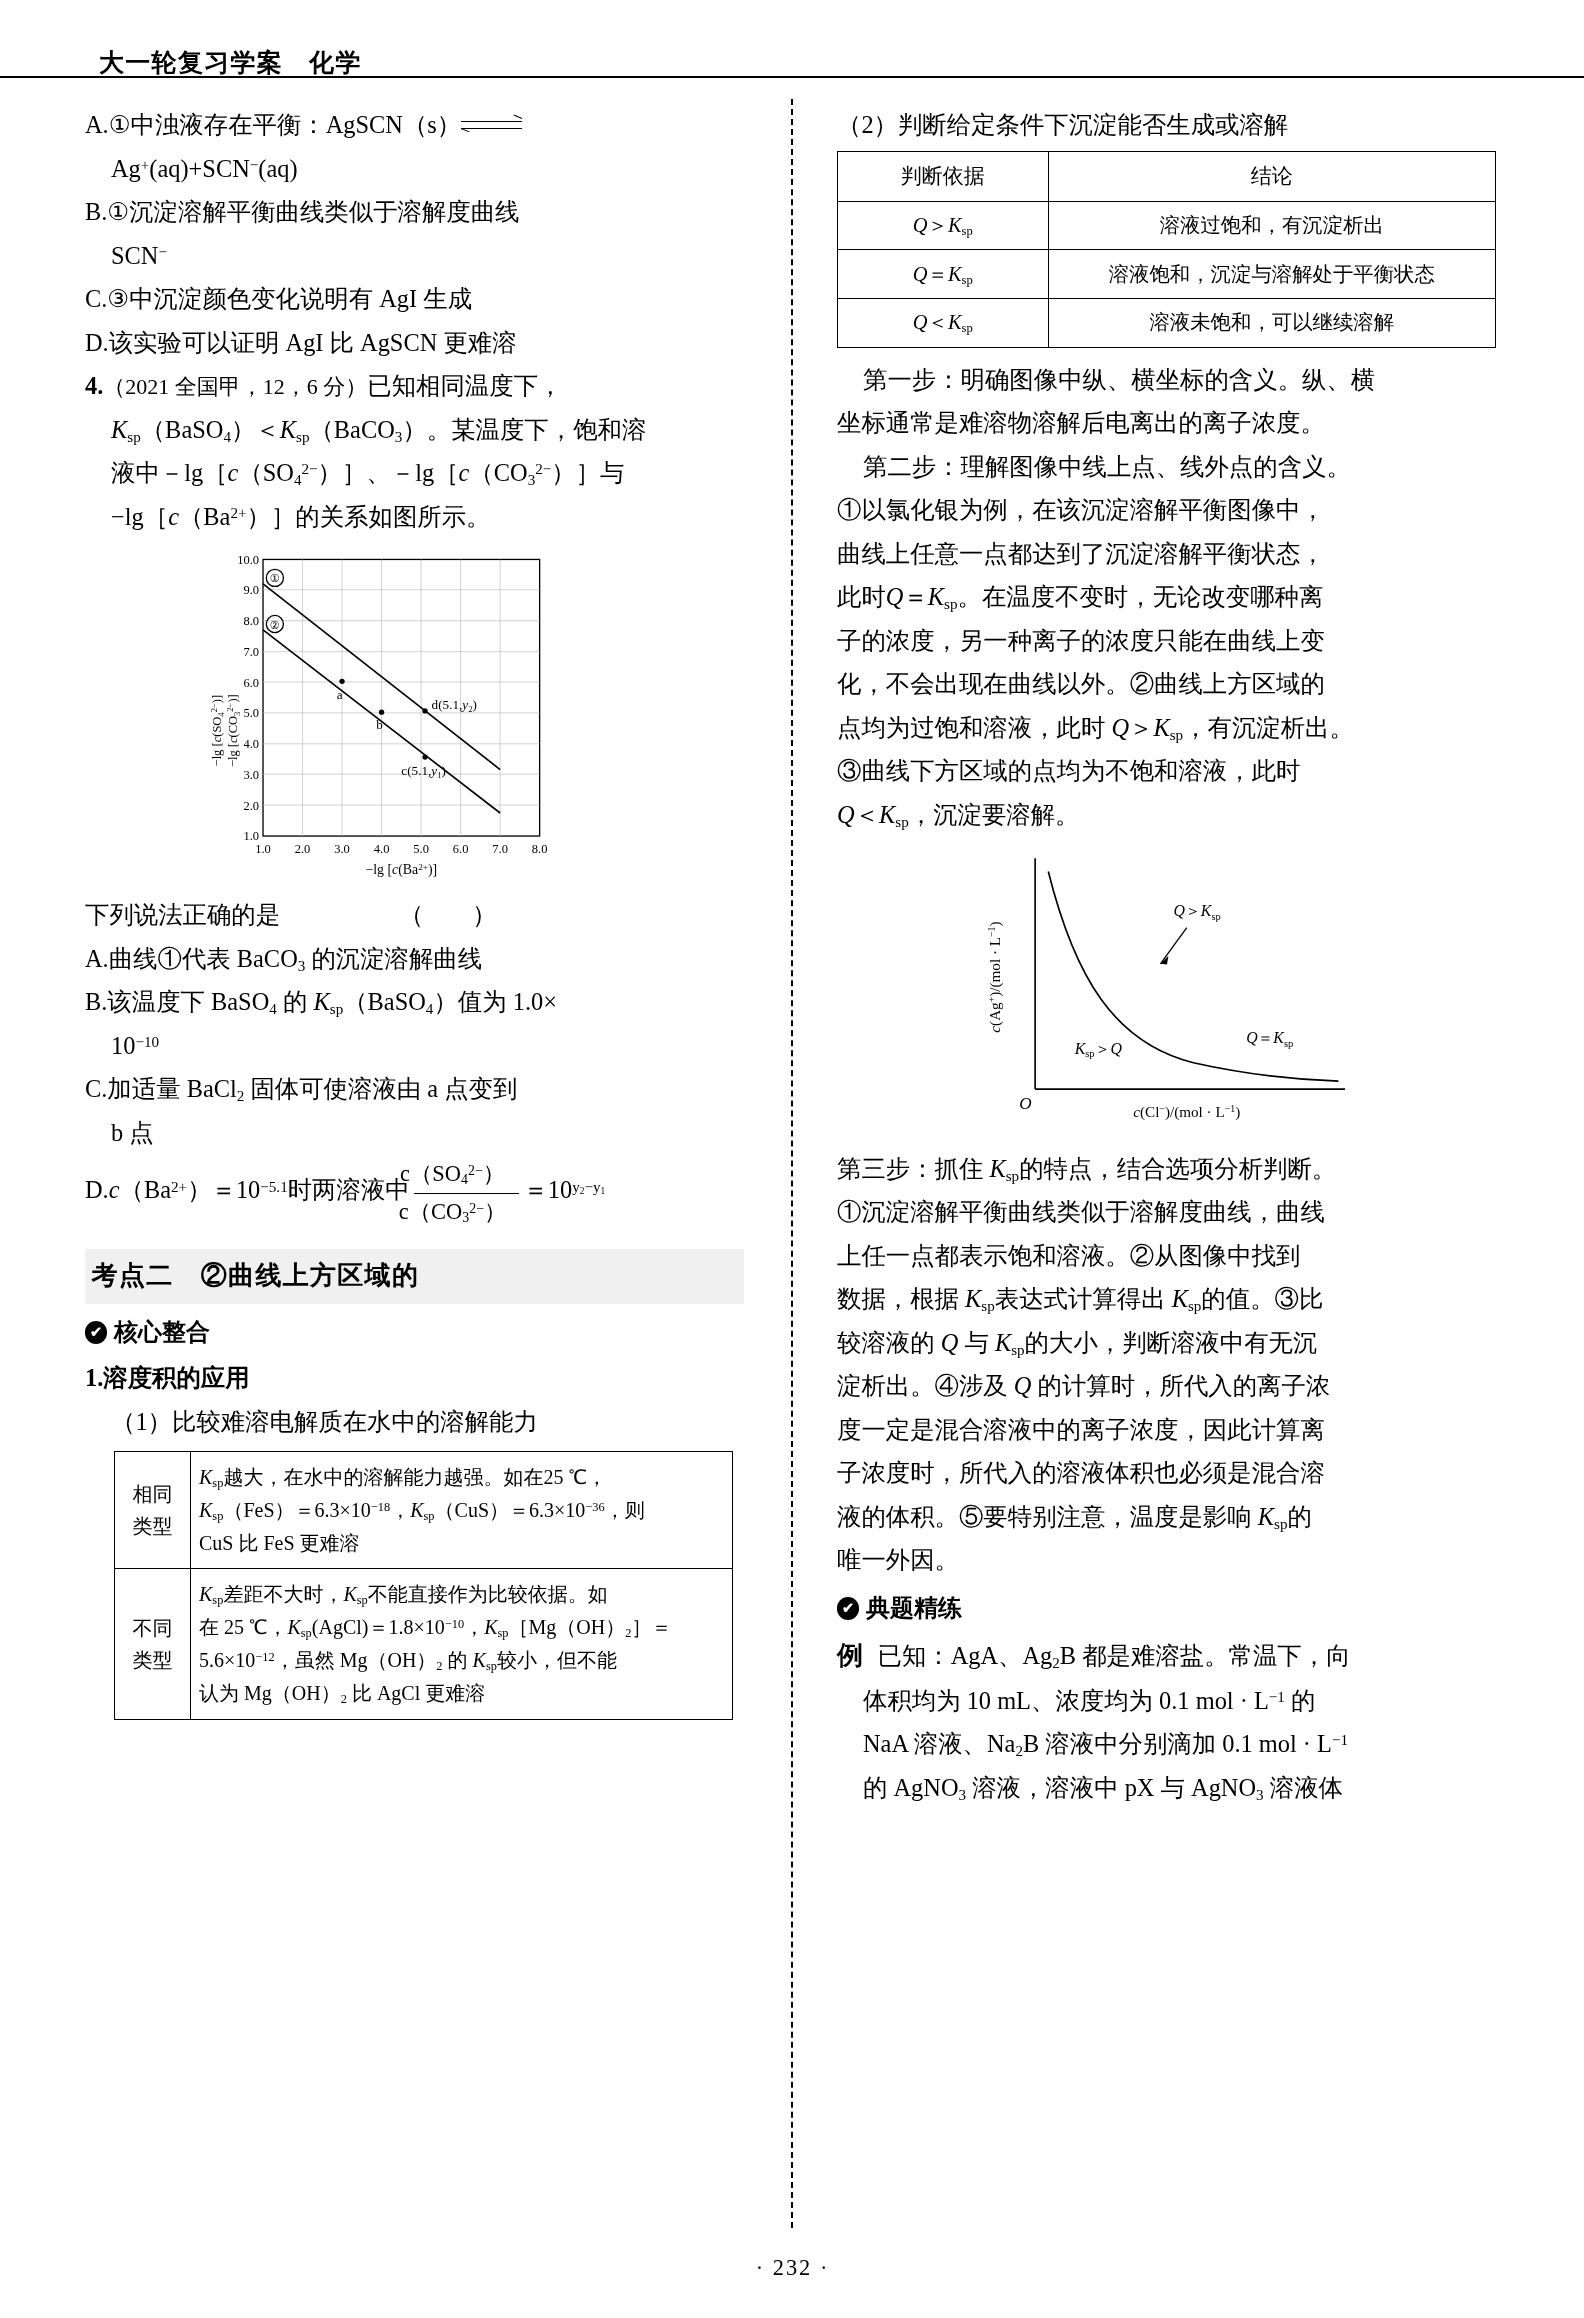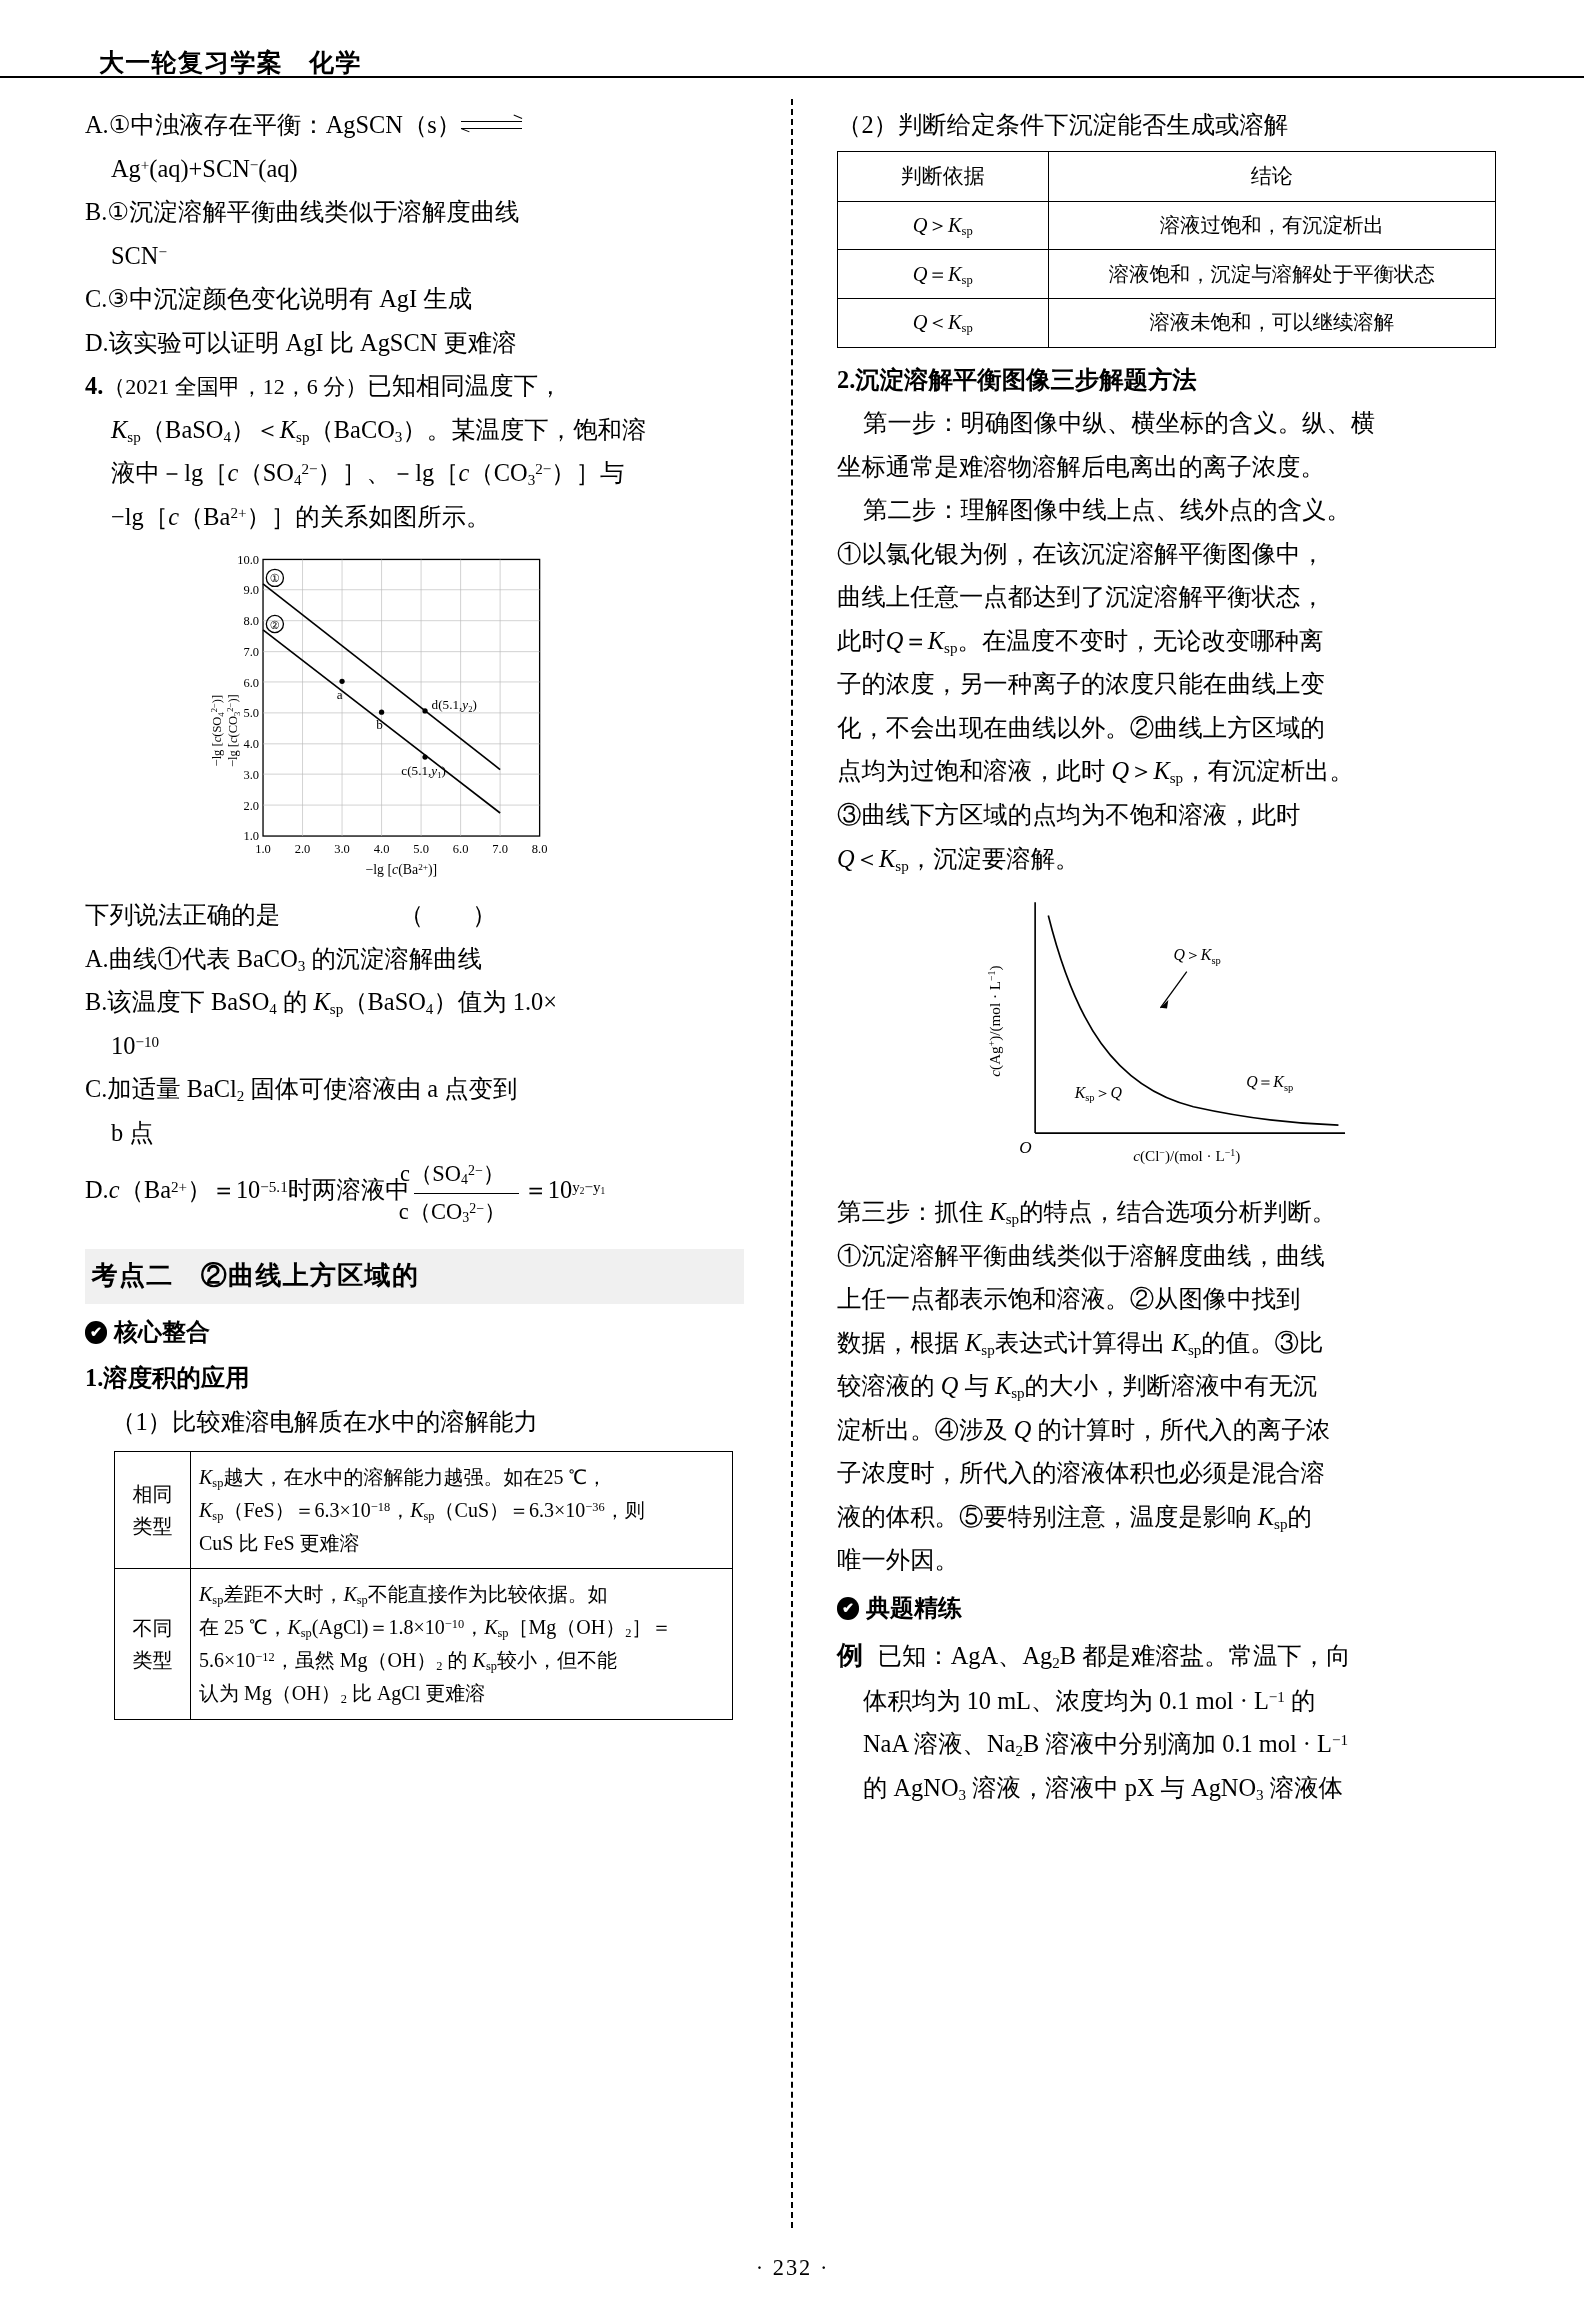--- a/index.html
+++ b/index.html
@@ -300,21 +300,20 @@
         <td><i>Q</i>＝<i>K</i><sub>sp</sub></td>
         <td>溶液饱和，沉淀与溶解处于平衡状态</td>
       </tr>
       <tr>
         <td><i>Q</i>＜<i>K</i><sub>sp</sub></td>
         <td>溶液未饱和，可以继续溶解</td>
       </tr>
     </tbody>
       </table>
 
-    <p class="kw">2.沉淀溶解平衡图像三步解题方法</p>
     <p class="ind">第一步：明确图像中纵、横坐标的含义。纵、横</p>
     <p>坐标通常是难溶物溶解后电离出的离子浓度。</p>
     <p class="ind">第二步：理解图像中线上点、线外点的含义。</p>
     <p>①以氯化银为例，在该沉淀溶解平衡图像中，</p>
     <p>曲线上任意一点都达到了沉淀溶解平衡状态，</p>
     <p>此时<i>Q</i>＝<i>K</i><sub>sp</sub>。在温度不变时，无论改变哪种离</p>
     <p>子的浓度，另一种离子的浓度只能在曲线上变</p>
     <p>化，不会出现在曲线以外。②曲线上方区域的</p>
     <p>点均为过饱和溶液，此时 <i>Q</i>＞<i>K</i><sub>sp</sub>，有沉淀析出。</p>
     <p>③曲线下方区域的点均为不饱和溶液，此时</p>
@@ -340,20 +339,21 @@
         </svg>
       </div>
     </div>
 
     <p>第三步：抓住 <i>K</i><sub>sp</sub>的特点，结合选项分析判断。</p>
     <p>①沉淀溶解平衡曲线类似于溶解度曲线，曲线</p>
     <p>上任一点都表示饱和溶液。②从图像中找到</p>
     <p>数据，根据 <i>K</i><sub>sp</sub>表达式计算得出 <i>K</i><sub>sp</sub>的值。③比</p>
     <p>较溶液的 <i>Q</i> 与 <i>K</i><sub>sp</sub>的大小，判断溶液中有无沉</p>
     <p>淀析出。④涉及 <i>Q</i> 的计算时，所代入的离子浓</p>
+    <p>度一定是混合溶液中的离子浓度，因此计算离</p>
     <p>子浓度时，所代入的溶液体积也必须是混合溶</p>
     <p>液的体积。⑤要特别注意，温度是影响 <i>K</i><sub>sp</sub>的</p>
     <p>唯一外因。</p>
 
     <div class="bullet-head">
       <span class="dot">✔</span>
       <span>典题精练</span>
     </div>
 
     <p class="hang"><span style="font-weight:bold;font-size:26px">例</span><span style="display:inline-block;width:14.5px"></span>已知：AgA、Ag<sub>2</sub>B 都是难溶盐。常温下，向</p>

